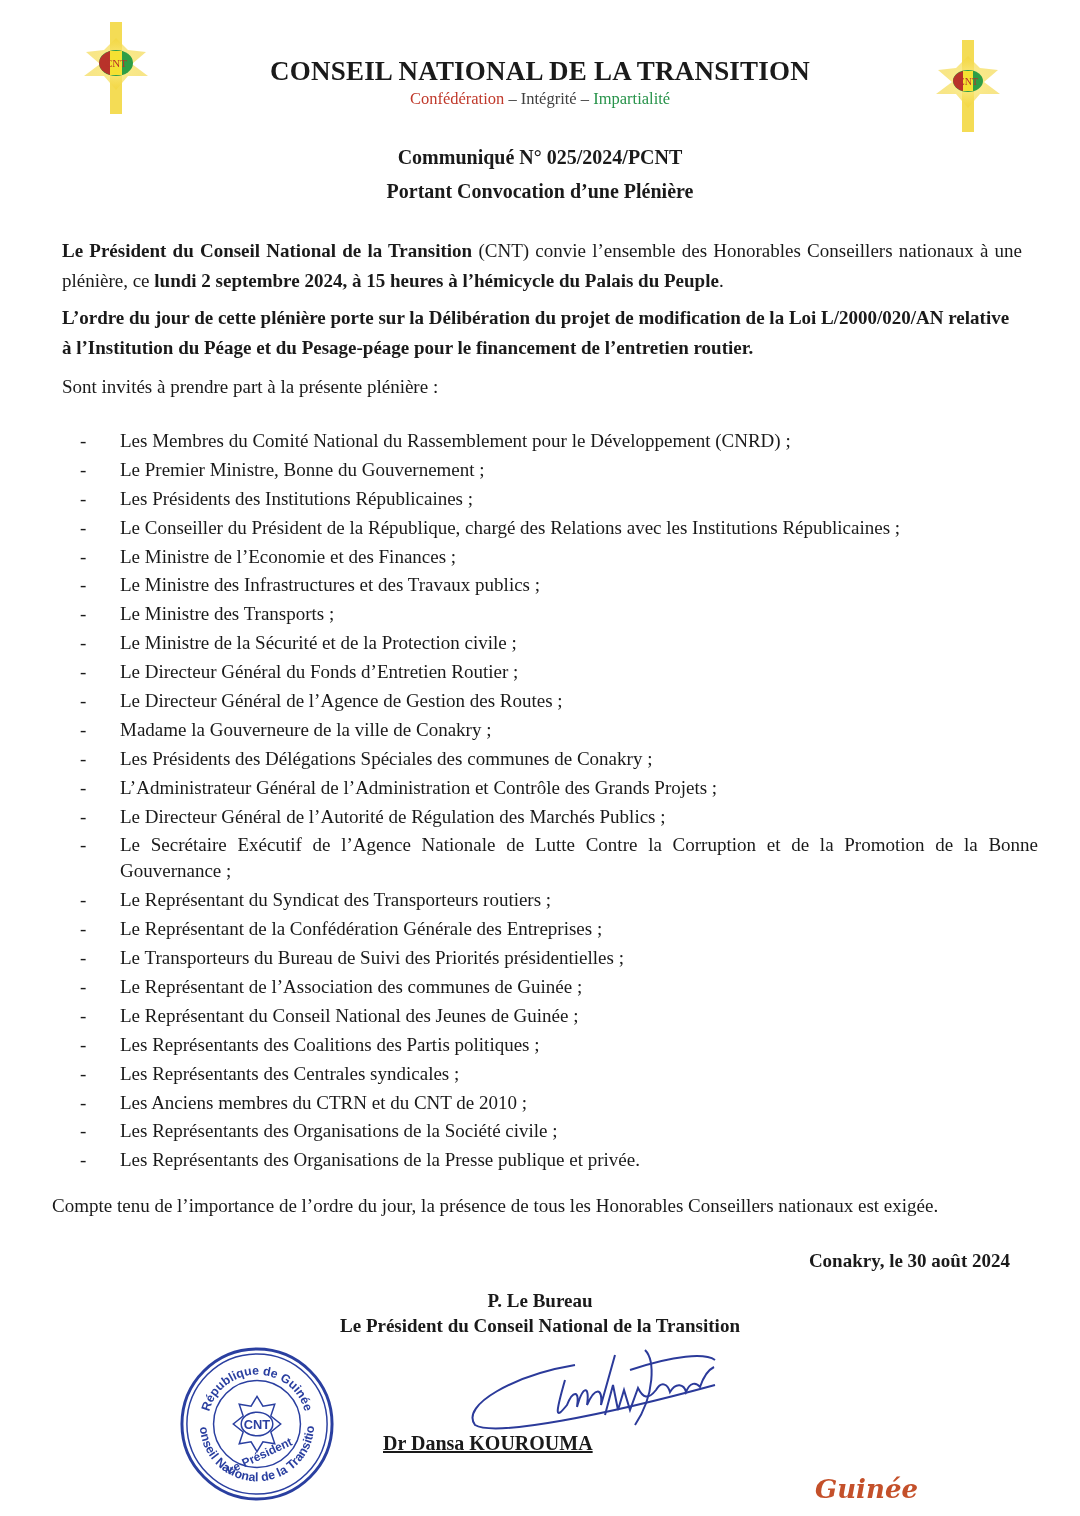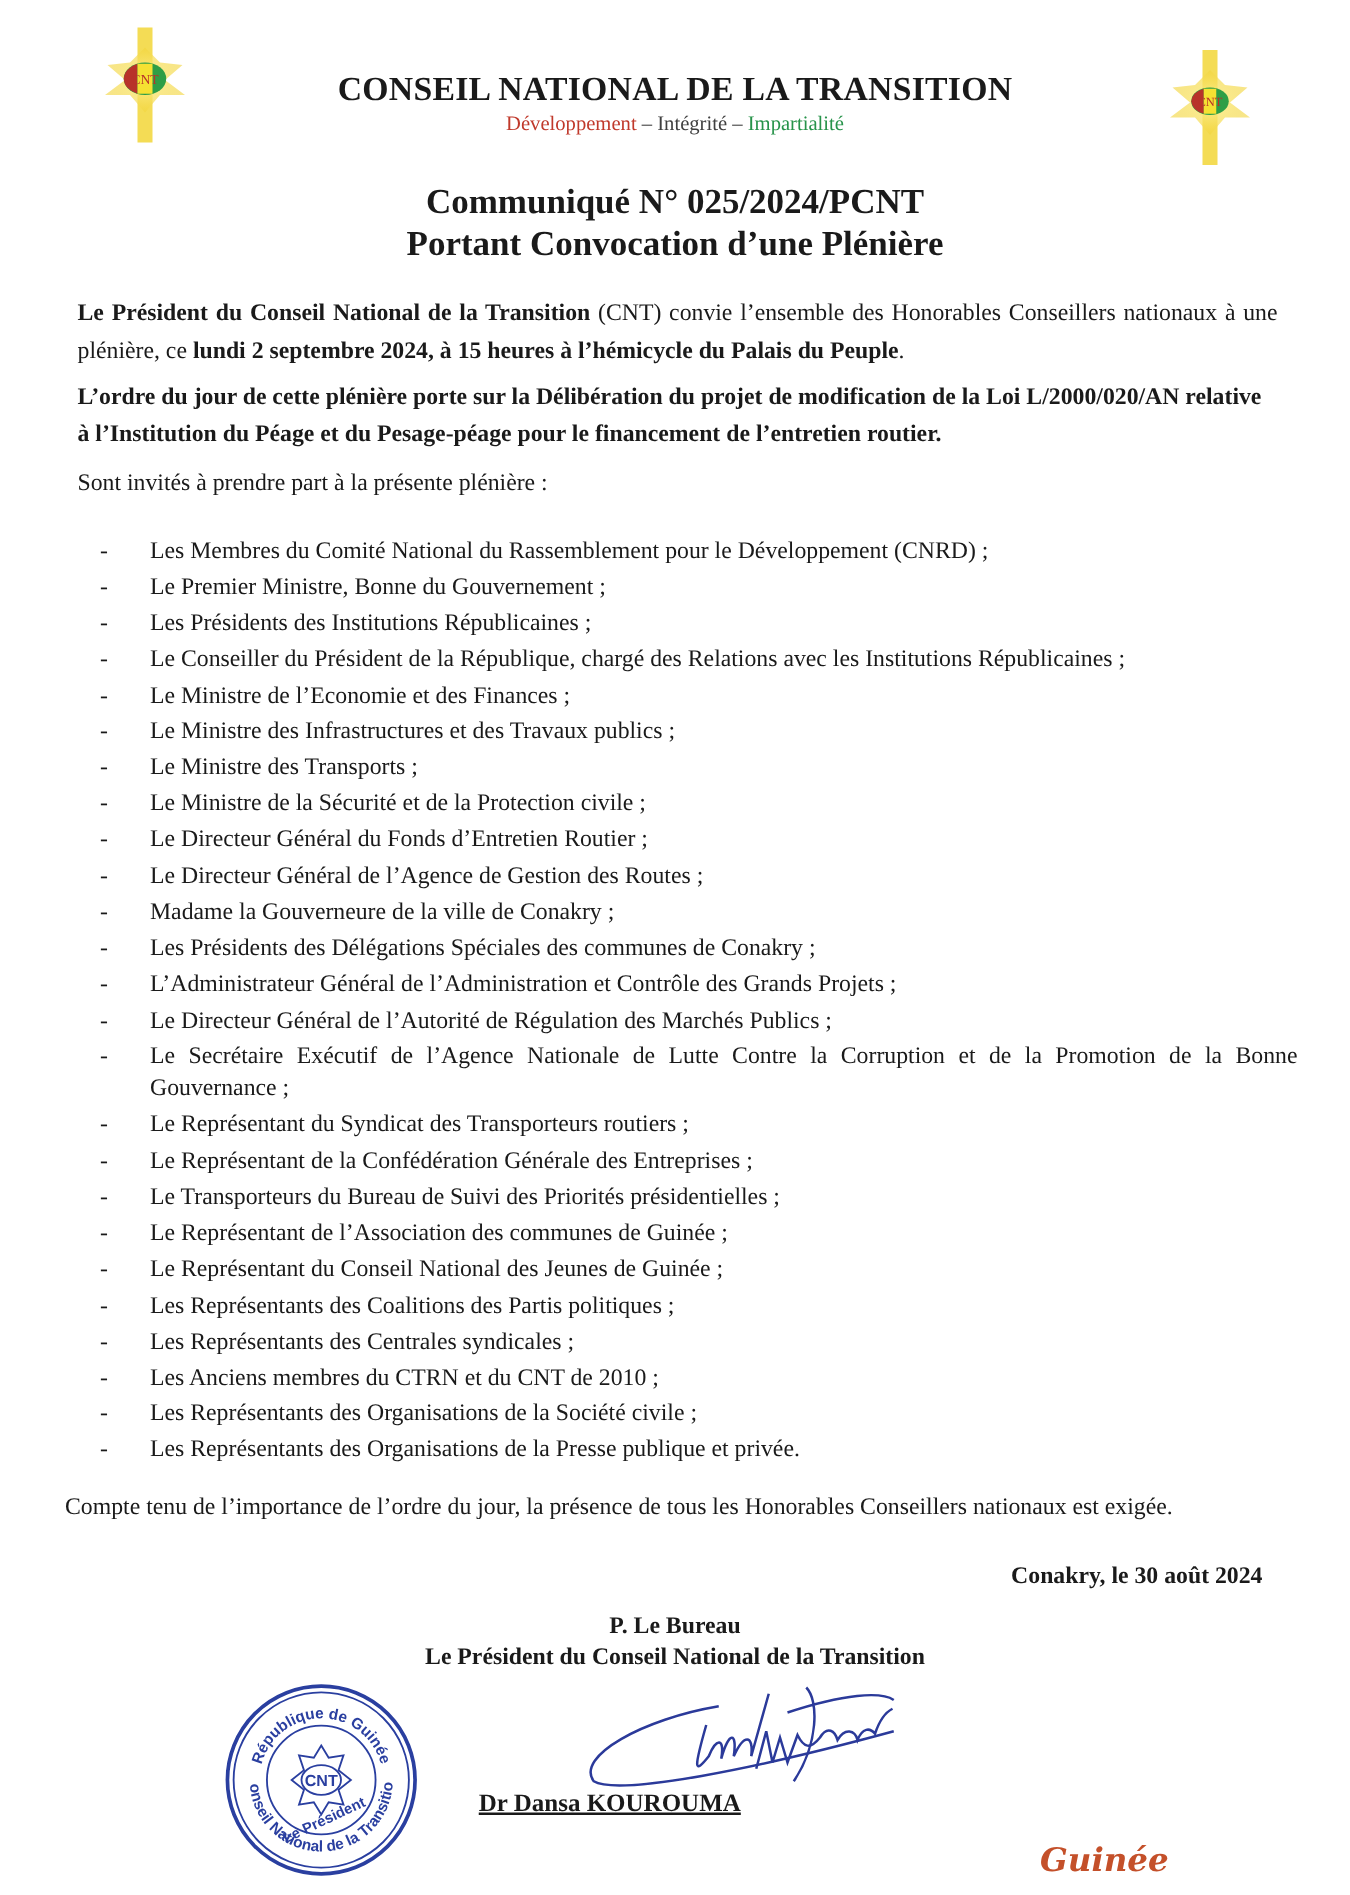--- a/index.html
+++ b/index.html
@@ -8,34 +8,34 @@
     font-family: "Liberation Serif", "DejaVu Serif", serif; color: #1a1a1a;
   }
   .abs { position: absolute; }
   .logo { width: 80px; height: 100px; }
   .org-title { left: 0; width: 1080px; top: 56px; text-align: center; font-size: 27px; font-weight: bold; letter-spacing: 0.2px; }
   .motto { left: 0; width: 1080px; top: 89px; text-align: center; font-size: 16.5px; }
   .motto .m1 { color: #c0392b; }
   .motto .m2 { color: #404040; }
   .motto .m3 { color: #27934a; }
   .motto .sep { color: #333; }
-  .comm-title { left: 0; width: 1080px; text-align: center; font-size: 28px; font-weight: bold; }
+  .comm-title { left: 0; width: 1080px; text-align: center; font-size: 20px; font-weight: bold; }
   .para { left: 62px; width: 960px; font-size: 19px; line-height: 30px; }
   .para b { font-weight: bold; }
   .intro { left: 62px; font-size: 19px; }
   ul.invitees { list-style: none; margin: 16px; padding: 0; left: 62px; width: 960px; top: 412px; }
   ul.invitees li { position: relative; padding-left: 42px; font-size: 19px; line-height: 26px; margin-bottom: 2.9px; }
   ul.invitees li::before { content: "-"; position: absolute; left: 2px; top: 0; }
   .closing { left: 52px; width: 958px; top: 1192px; font-size: 19px; line-height: 28px; text-align: justify; }
   .place-date { right: 70px; top: 1250px; font-size: 19px; font-weight: bold; }
   .bureau { left: 0; width: 1080px; top: 1288px; text-align: center; font-size: 19px; font-weight: bold; line-height: 25px; }
   .signer { left: 383px; top: 1432px; font-size: 20px; font-weight: bold; text-decoration: underline; }
   .stamp { left: 178px; top: 1345px; width: 158px; height: 158px; }
   .signature { left: 455px; top: 1345px; width: 360px; height: 90px; }
-  .brand { left: 832px; top: 1474px; font-family: "DejaVu Serif", serif; font-style: italic; font-weight: bold; font-size: 26px; color: #c4502a; text-align: right; }
+  .brand { left: 815px; top: 1474px; font-family: "DejaVu Serif", serif; font-style: italic; font-weight: bold; font-size: 26px; color: #c4502a; text-align: right; }
 </style>
 </head>
 <body>
 
 <svg class="abs logo" style="left:76px;top:20px;" viewBox="0 0 80 100">
   <defs>
       <radialGradient id="g1">
         <stop offset="0" stop-color="#fff3a0"></stop>
         <stop offset="1" stop-color="#f2d43a" stop-opacity="0.6"></stop>
       </radialGradient>
@@ -57,21 +57,21 @@
   <rect x="34" y="2" width="12" height="92" fill="#f4dc55"></rect>
   <polygon points="40,18 52,30 70,32 56,44 72,56 52,56 40,70 28,56 8,56 24,44 10,32 28,30" fill="url(#g2)"></polygon>
   <ellipse cx="40" cy="43" rx="15" ry="11" fill="#2e9e46"></ellipse>
   <path d="M25,43 a15,11 0 0,1 10,-10 v20 a15,11 0 0,1 -10,-10z" fill="#b8322a"></path>
   <rect x="35" y="33" width="10" height="20" fill="#f5e132"></rect>
   <text x="40" y="47" font-size="10" text-anchor="middle" fill="#b8322a" font-family="Liberation Serif, serif">CNT</text>
 </svg>
 
 <div class="abs org-title">CONSEIL NATIONAL DE LA TRANSITION</div>
 <div class="abs motto">
-  <span class="m1">Développement</span><span class="sep"> – </span><span class="m2">Intégrité</span><span class="sep"> – </span><span class="m3">Impartialité</span>
+  <span class="m1">Confédération</span><span class="sep"> – </span><span class="m2">Intégrité</span><span class="sep"> – </span><span class="m3">Impartialité</span>
 </div>
 
 <div class="abs comm-title" style="top:146px;">Communiqué N° 025/2024/PCNT</div>
 <div class="abs comm-title" style="top:180px;">Portant Convocation d’une Plénière</div>
 
 <div class="abs para" style="top:236px;text-align:justify;">
   <b>Le Président du Conseil National de la Transition</b><span> (CNT) convie l’ensemble des Honorables Conseillers nationaux à une plénière, ce </span><b>lundi 2 septembre 2024, à 15 heures à l’hémicycle du Palais du Peuple</b><span>.</span>
 </div>
 
 <div class="abs para" style="top:303px;font-weight:bold;">L’ordre du jour de cette plénière porte sur la Délibération du projet de modification de la Loi L/2000/020/AN relative à l’Institution du Péage et du Pesage-péage pour le financement de l’entretien routier.</div>

